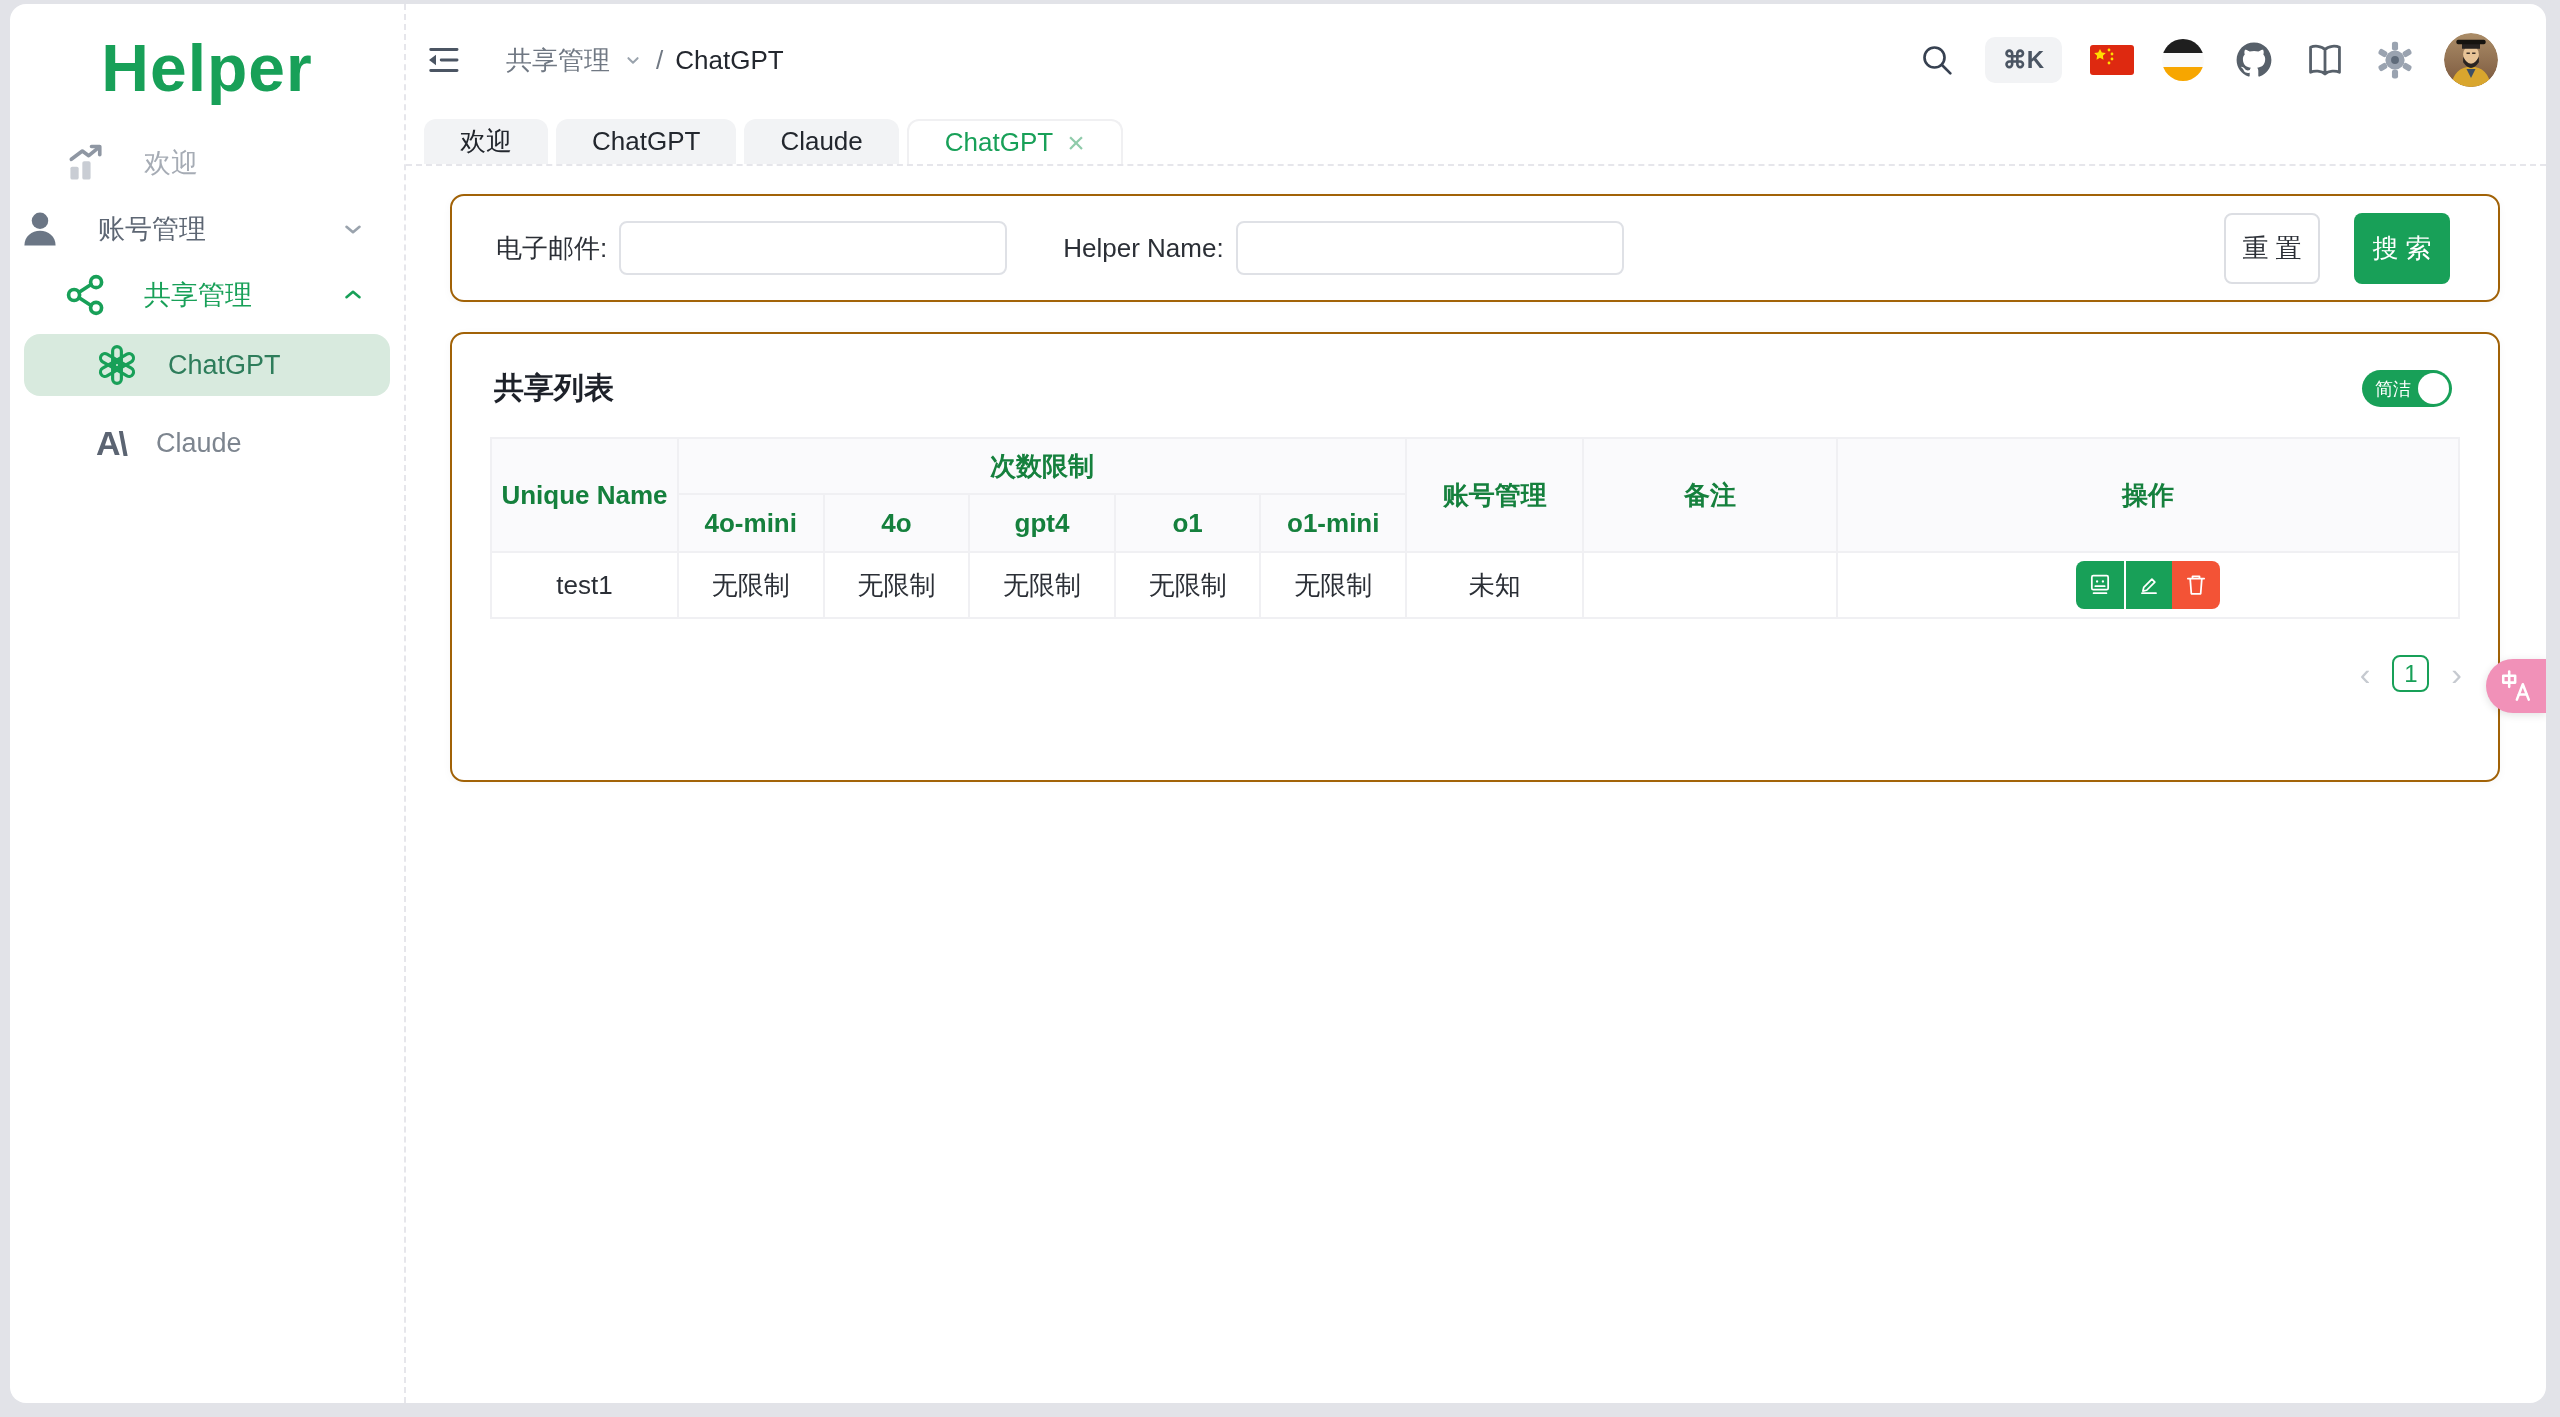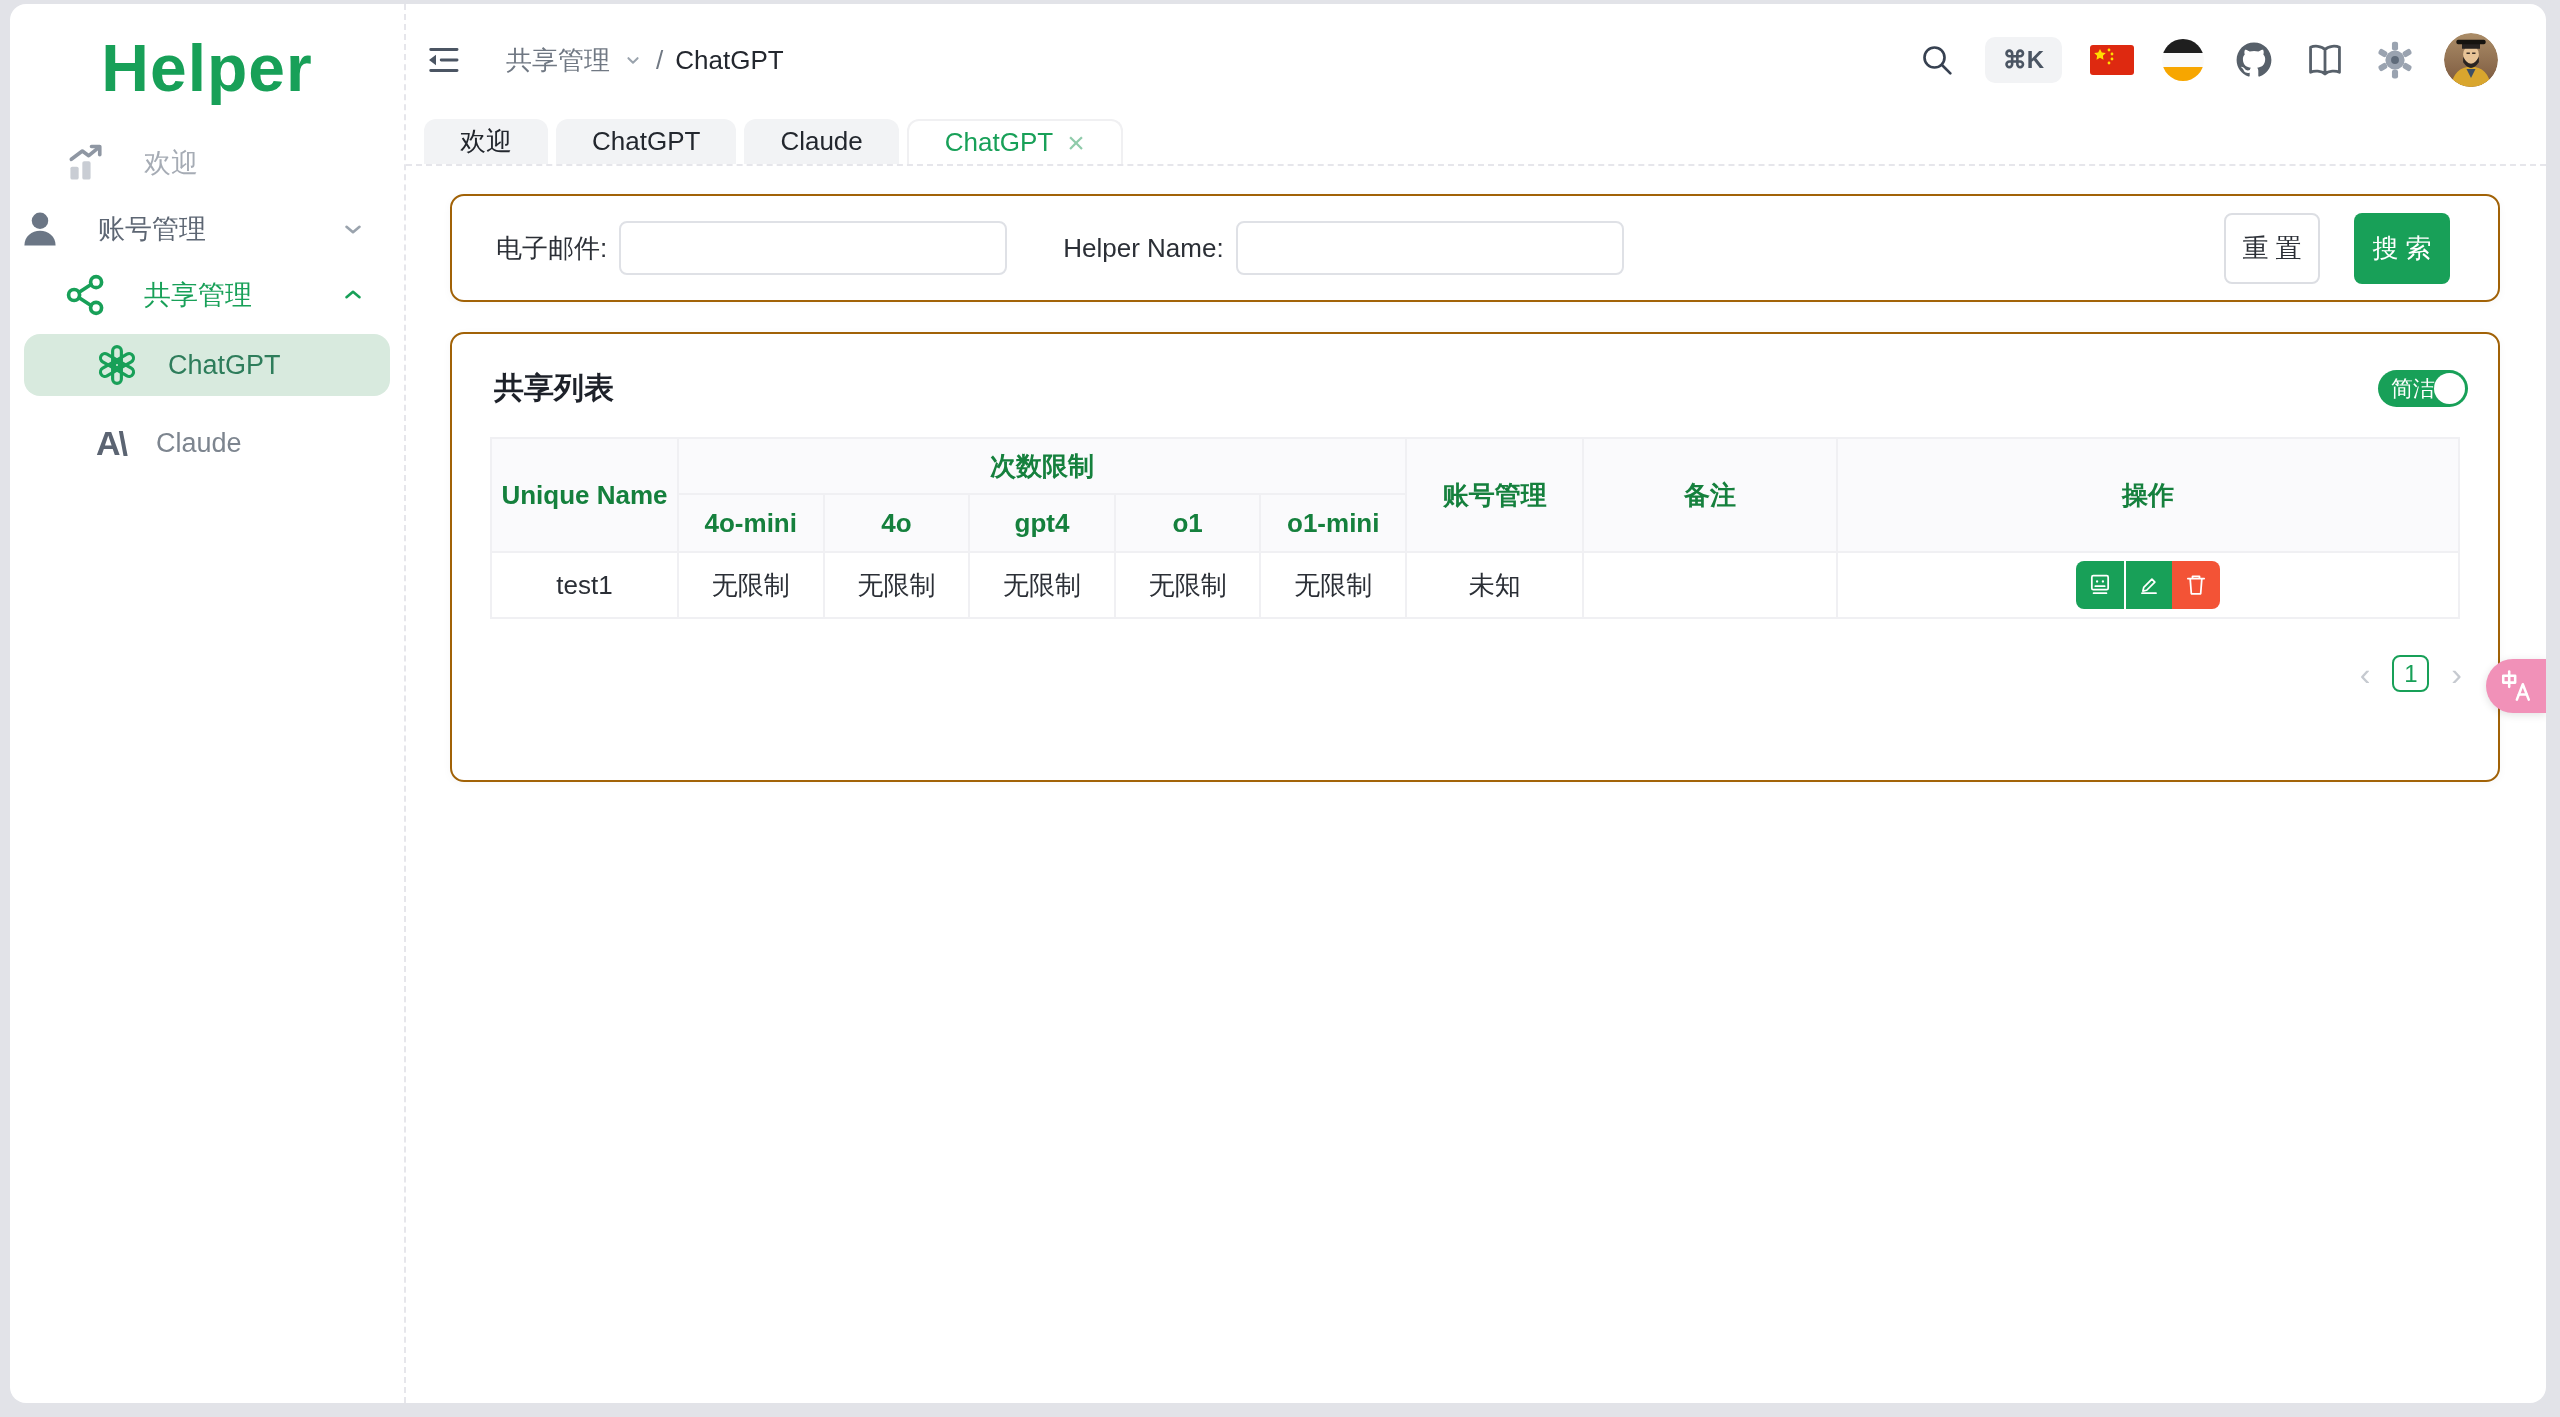--- a/index.html
+++ b/index.html
@@ -47,24 +47,24 @@
   .search-card { height:108px; display:flex; align-items:center; padding:0 48px 0 44px; }
   .form-label { font-size:26px; color:#2b2f36; }
   .form-input { width:388px; height:54px; margin-left:12px; border:2px solid #dfe1e6; border-radius:8px; font-size:25px; padding:0 16px; outline:none; background:#fff; }
   .group2 { margin-left:56px; display:flex; align-items:center; }
   .form-buttons { margin-left:auto; display:flex; gap:26px; }
   .btn { height:71px; border-radius:8px; font-size:26px; display:flex; align-items:center; justify-content:center; cursor:pointer; font-family:inherit; }
   .btn-reset { width:96px; background:#fff; border:2px solid #dcdee3; color:#2b2f36; }
   .btn-search { width:96px; background:#18a058; border:none; color:#fff;margin-left:8px; }
 
   .list-card { margin-top:30px; min-height:450px; padding-bottom:60px; }
-  .list-header { display:flex; align-items:center; padding:34px 30px 28px 42px;justify-content:space-between; }
+  .list-header { display:flex; align-items:center; padding:34px 46px 28px 42px;justify-content:space-between; }
   .list-title { font-size:30px; font-weight:700; color:#1d2129; }
   .toggle { margin-left:auto; width:90px; height:37px; border-radius:20px; background:#18a058; position:relative; display:flex; align-items:center; cursor:pointer; }
-  .toggle-label { color:#fff; font-size:22px; margin-left:13px; }
+  .toggle-label { color:#fff; font-size:18px; margin-left:13px; }
   .toggle-knob { position:absolute; right:3px; top:3px; width:31px; height:31px; border-radius:50%; background:#fff; }
 
   .table-wrap { padding:0 38px; }
   table { width:100%; border-collapse:collapse; table-layout:fixed; }
   th,td { border:2px solid #f0f0f3; text-align:center; font-size:26px; }
   th { background:#fafafc; color:#15803d; font-weight:700; }
   thead tr:first-child th { height:56px; }
   thead tr:last-child th { height:58px; font-weight:700; }
   td { height:66px; color:#2b2f36; }
 

